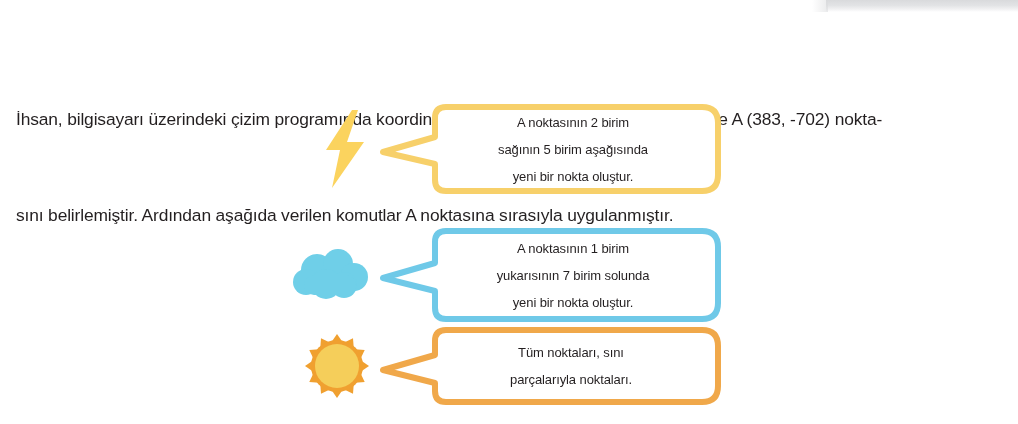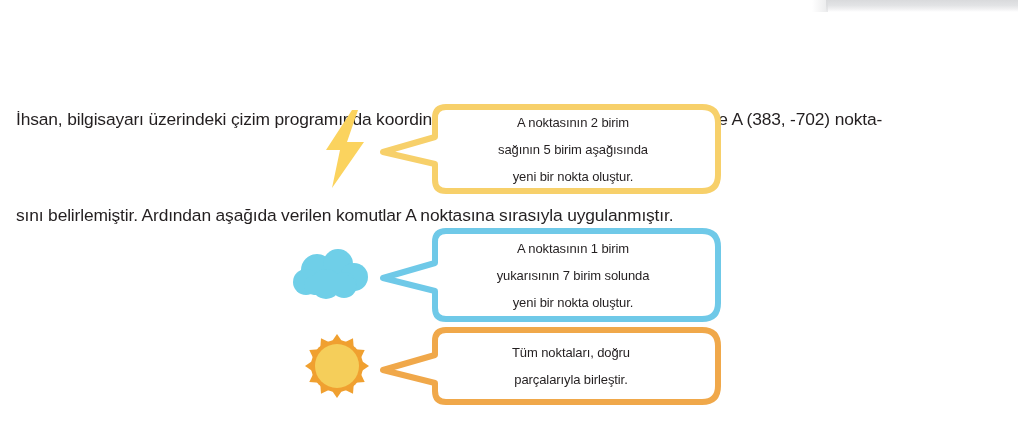--- a/index.html
+++ b/index.html
@@ -204,17 +204,17 @@
         </g>
         <circle cx="0" cy="0" r="22" fill="#F5CE5A"></circle>
       </g>
     </svg>
   </div>
   <div class="bubble">
     <svg viewBox="0 0 322 78" preserveAspectRatio="none">
       <path d="M 47 3 L 303 3 Q 319 3 319 19 L 319 59 Q 319 75 303 75 L 47 75 Q 36 75 36 64 L 36 56 L -16 43 L 36 28 L 36 14 Q 36 3 47 3 Z" fill="#ffffff" stroke="#F0A84A" stroke-width="6" stroke-linejoin="round" stroke-linecap="round"></path>
     </svg>
     <div class="bubble-text">
-      <span>Tüm noktaları, doğru</span>
-      <span>parçalarıyla birleştir.</span>
+      <span>Tüm noktaları, sını</span>
+      <span>parçalarıyla noktaları.</span>
     </div>
   </div>
 </div>
 
 </body></html>

